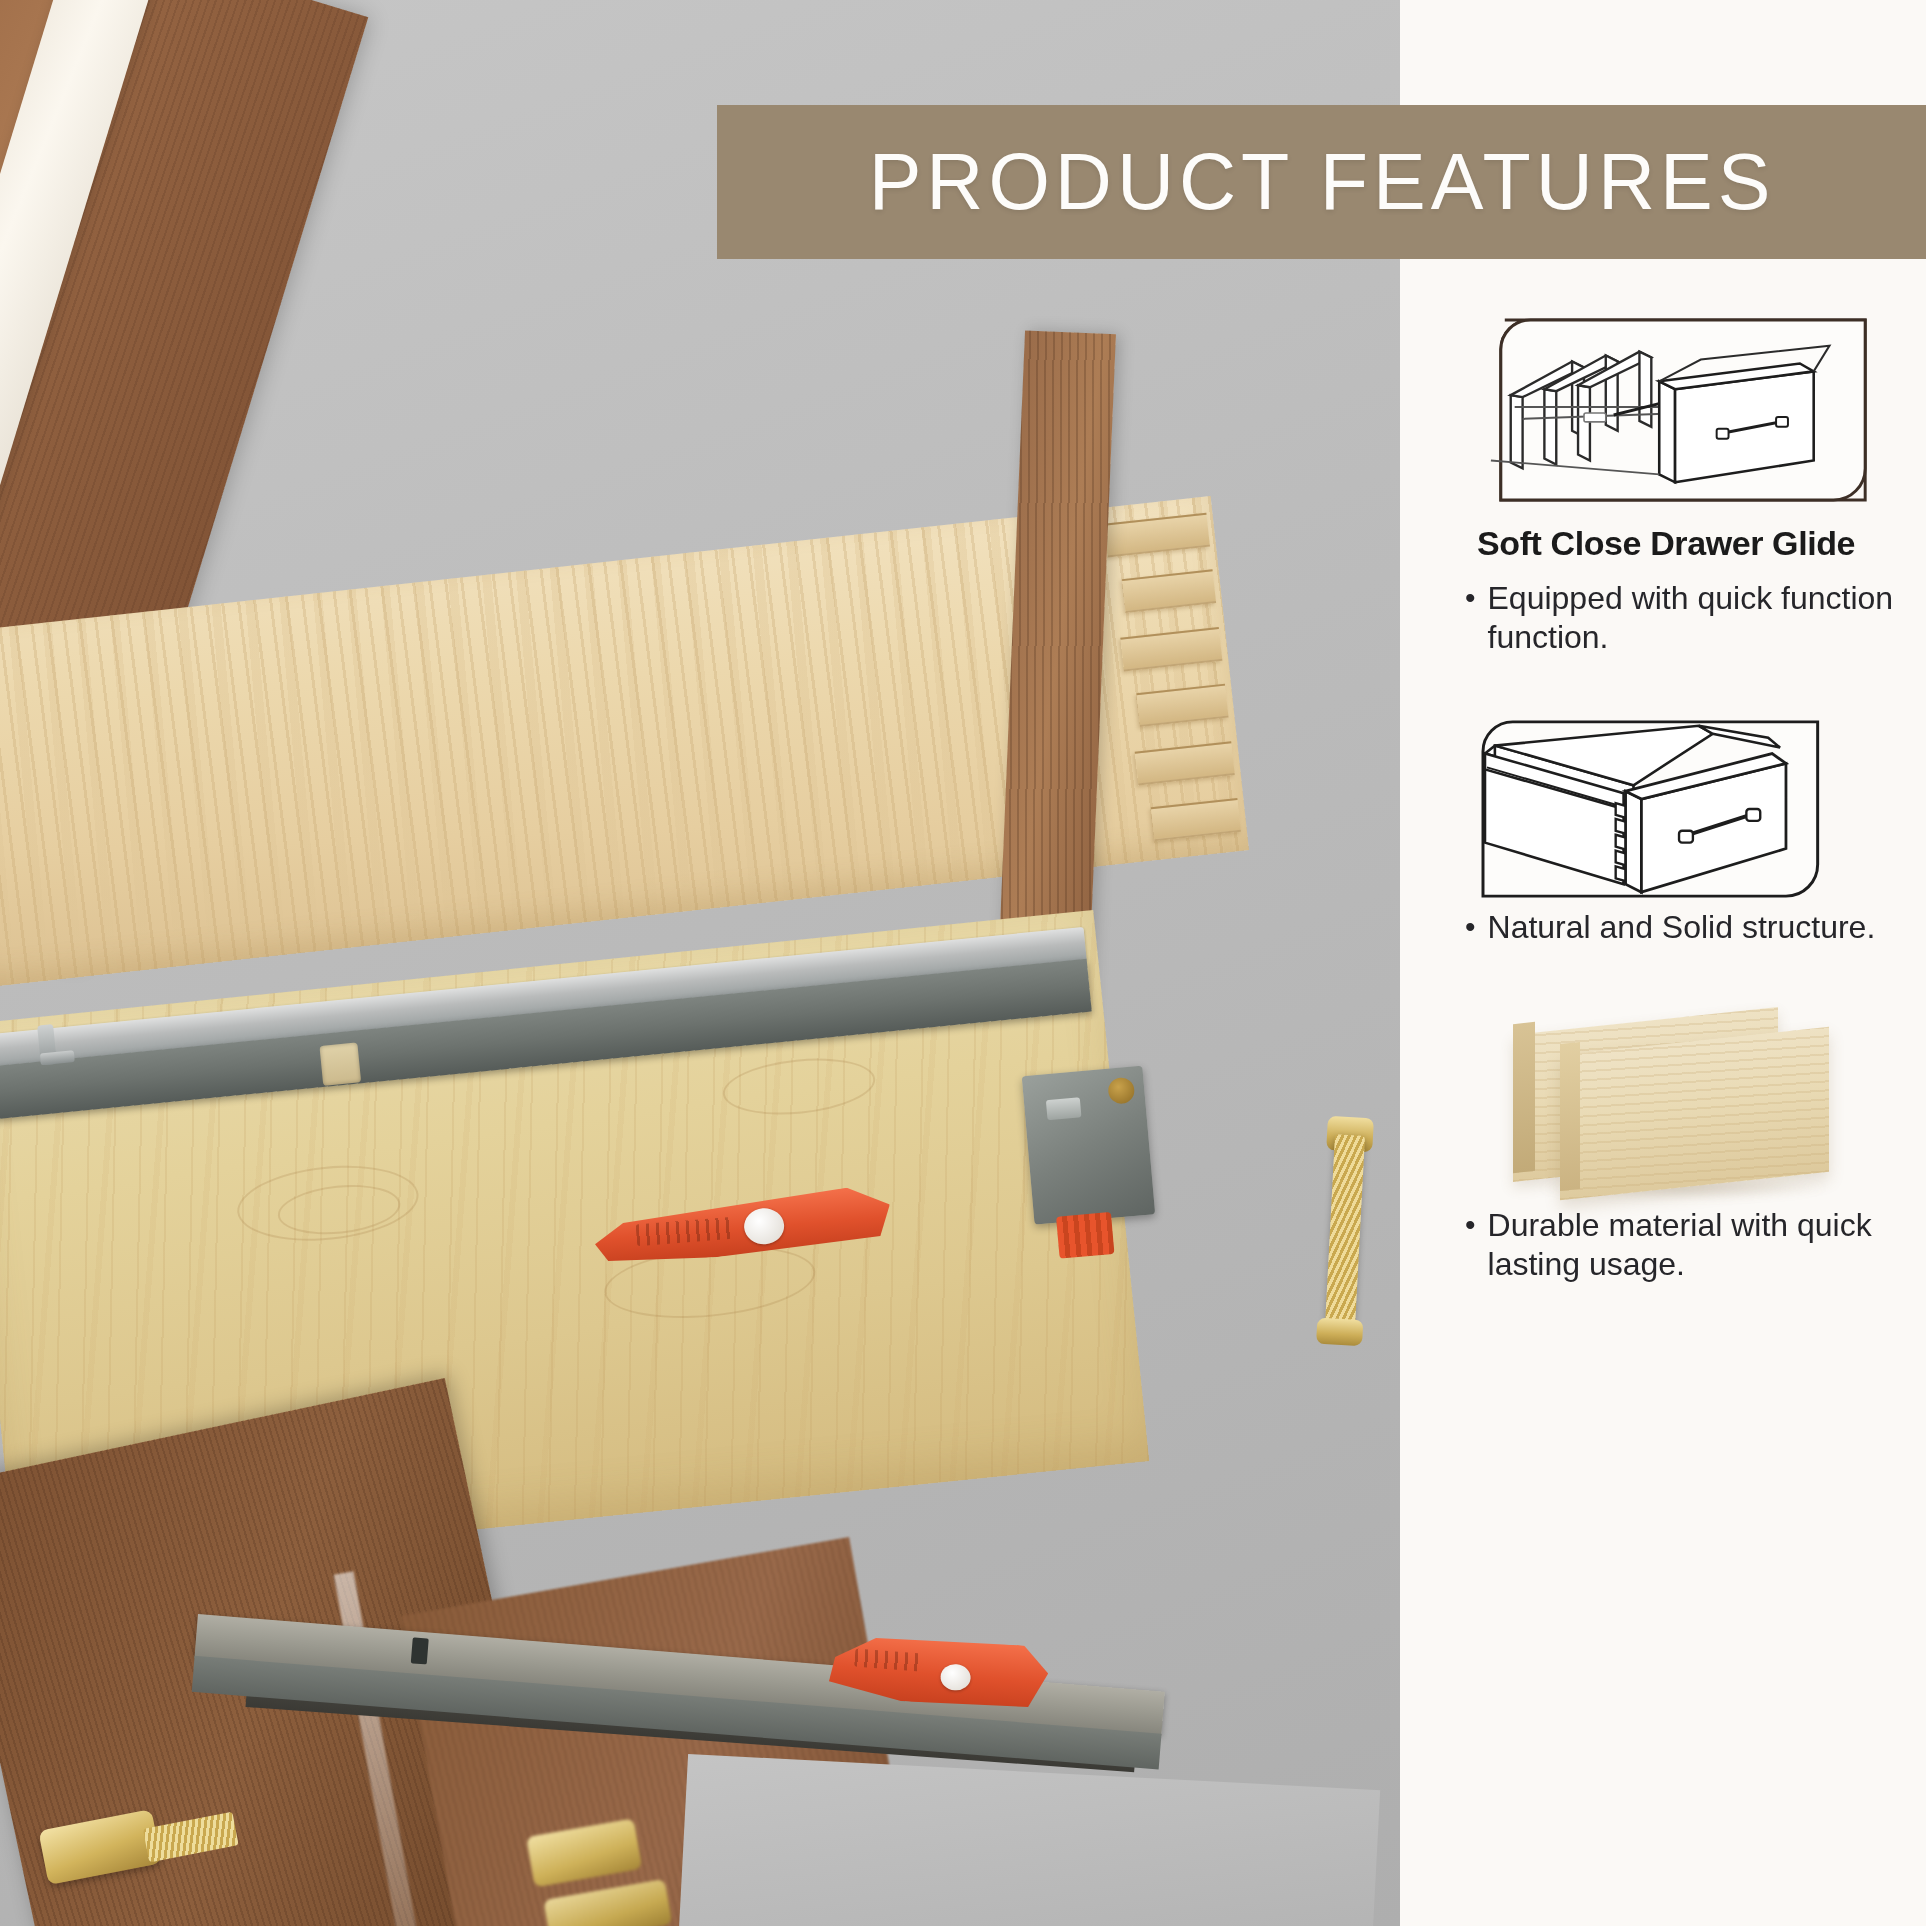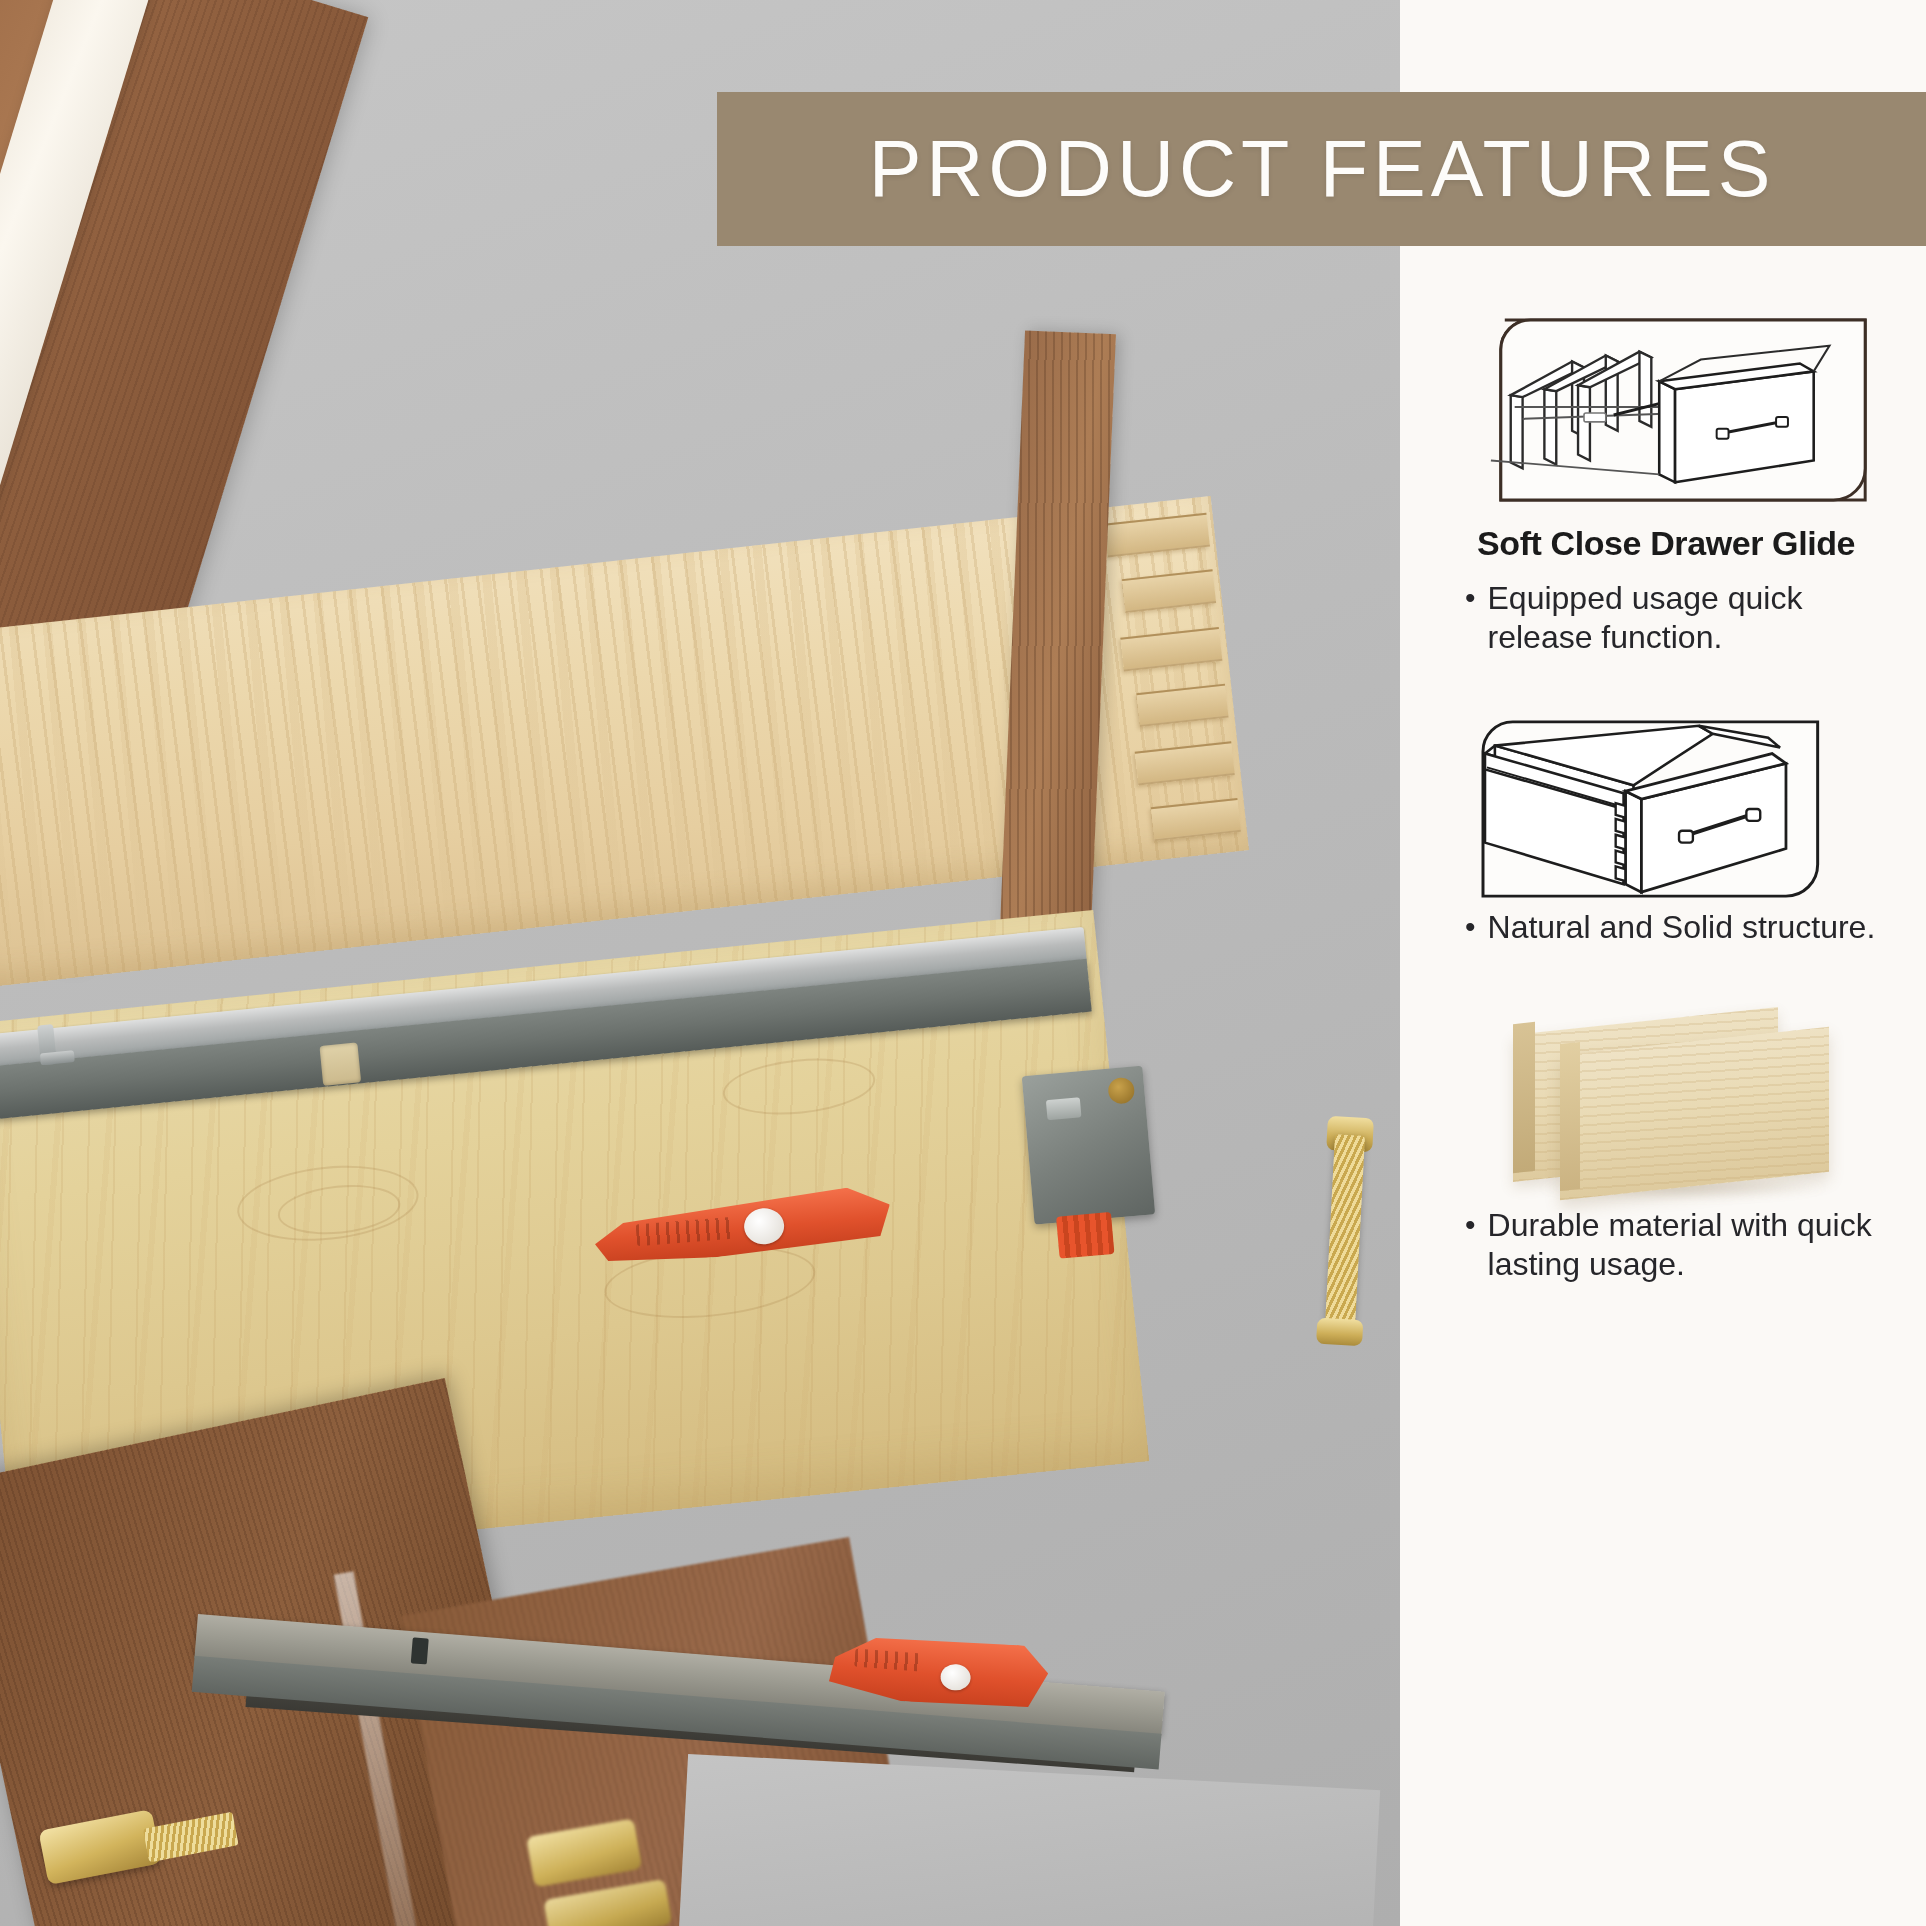--- a/index.html
+++ b/index.html
@@ -377,21 +377,21 @@
     position: absolute;
     left: 683px; top: 1772px;
     width: 693px; height: 178px;
     background: linear-gradient(170deg, #c4c4c4, #b2b2b2);
     transform: rotate(3deg);
   }
 
   
   .banner {
     position: absolute;
-    left: 717px; top: 92px;
+    left: 717px; top: 105px;
     width: 1210px; height: 154px;
     background: #998870;
     display: flex;
     align-items: center;
     justify-content: center;
     z-index: 30;
   }
   .banner-title {
     color: #fdfcfa;
     font-size: 79px;
@@ -616,21 +616,21 @@
           <g stroke="#1d1d1d" stroke-width="3" fill="none">
             <path d="M262 124 L318 113"></path>
           </g>
           <rect x="254" y="120" width="12" height="10" rx="2" fill="#fff" stroke="#1d1d1d" stroke-width="2"></rect>
           <rect x="314" y="108" width="12" height="10" rx="2" fill="#fff" stroke="#1d1d1d" stroke-width="2"></rect>
         </svg>
 
         <div class="f-title">Soft Close Drawer Glide</div>
         <div class="f-bullet">
           <span class="dot">•</span>
-          <span>Equipped usage quick release function.</span>
+          <span>Equipped with quick function function.</span>
         </div>
       </div>
 
       <div class="feature f2">
         <svg class="fig fig--framed" viewBox="0 0 440 202">
           <path d="M18 44 a30 30 0 0 1 30 -30 H356 V158 a32 32 0 0 1 -32 32 H18 Z" fill="#fdfcfa" stroke="#1d1d1d" stroke-width="3"></path>
 
           <g fill="#ffffff" stroke="#1d1d1d" stroke-width="2.6">
             <path d="M20 46 L160 86 L160 178 L20 136 Z"></path>
             <path d="M20 46 L30 38 L170 78 L160 86 Z"></path>

